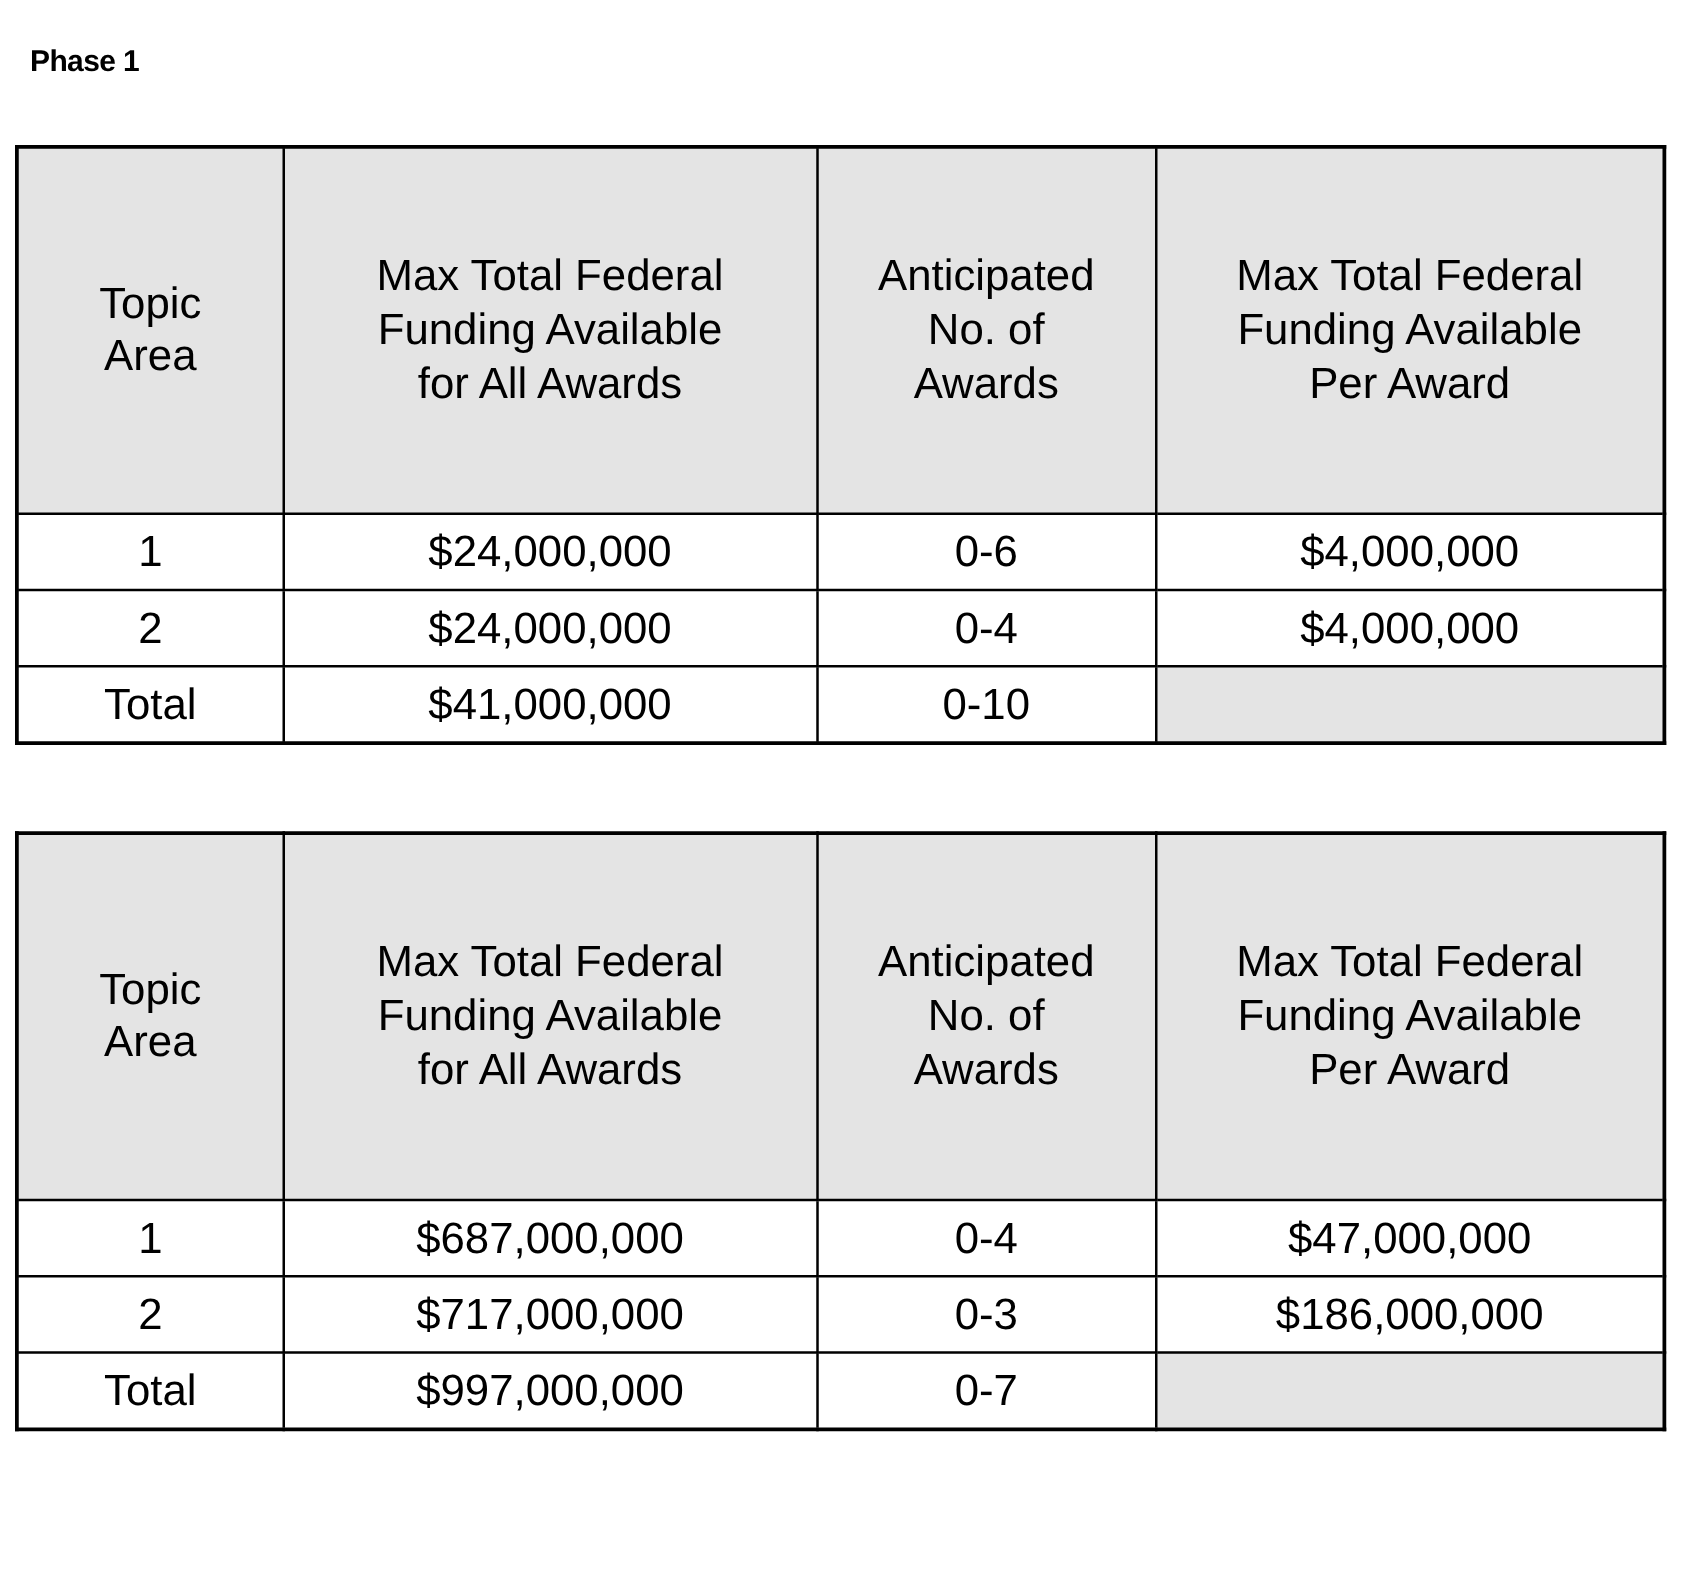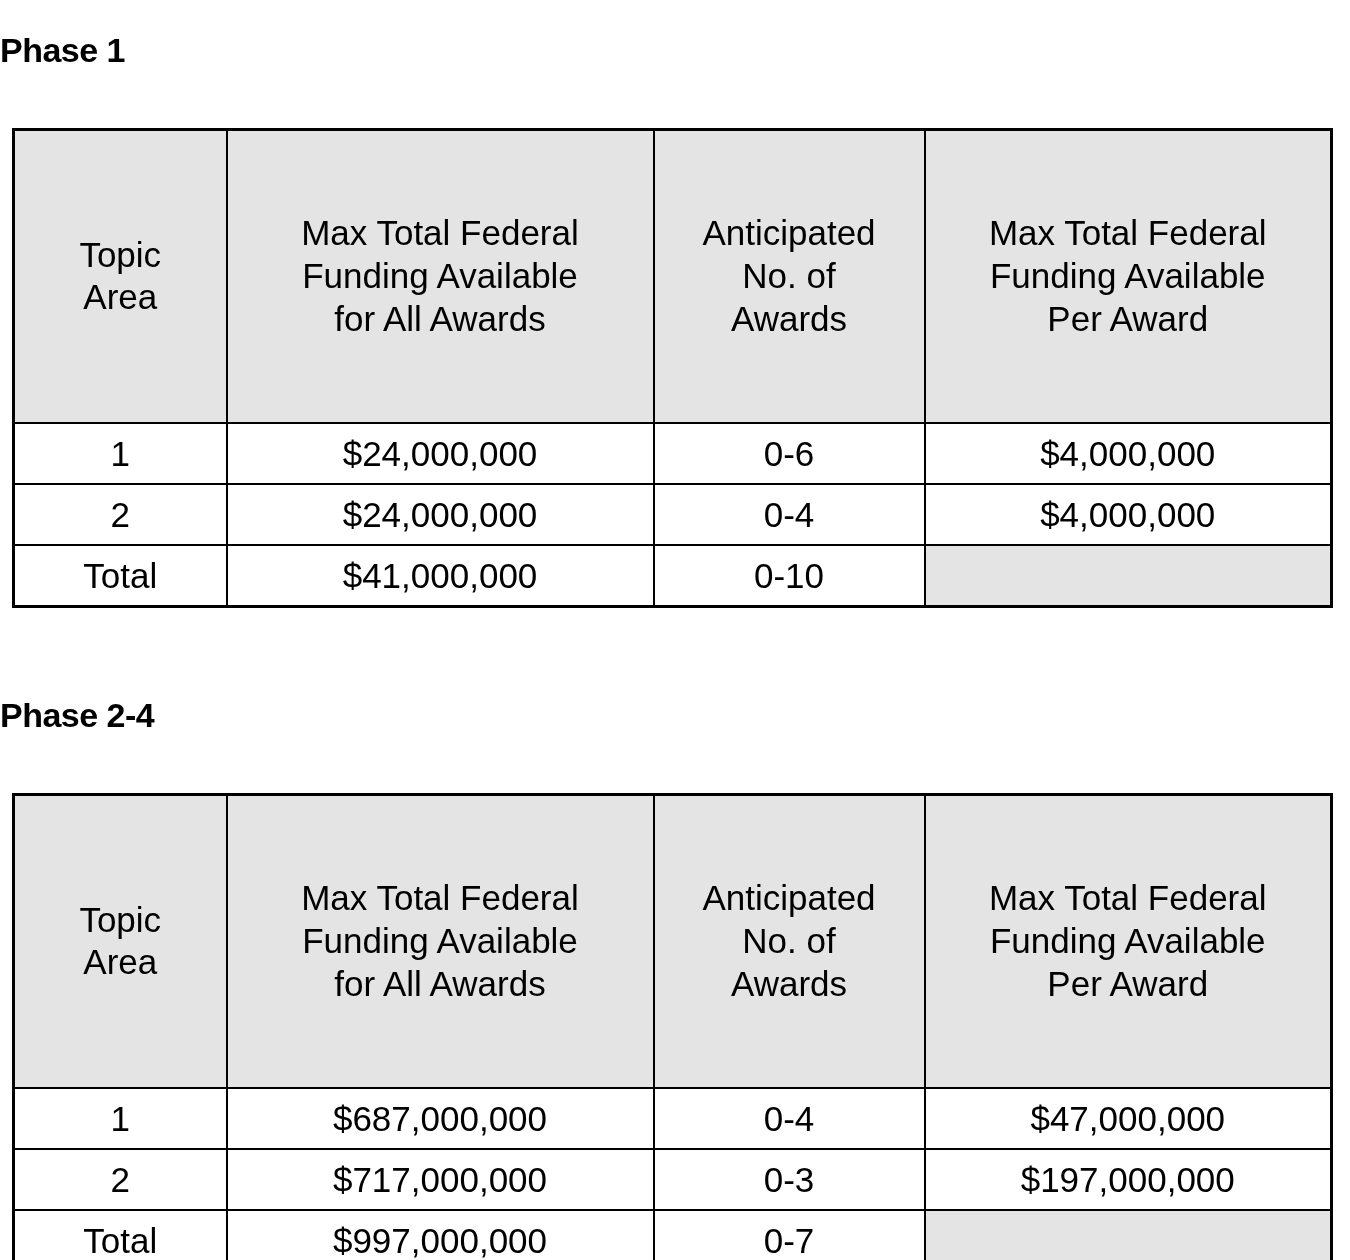--- a/index.html
+++ b/index.html
@@ -11,37 +11,36 @@
     color: #000000;
     overflow: hidden;
   }
   .page { position: relative; width: 1350px; height: 1260px; }
 
   .section { position: absolute; left: 0; width: 1350px; }
   #section-phase1 { top: 0; }
   #section-phase24 { top: 665px; }
 
   .section-title {
-    font-size: 34px;
+    font-size: 24px;
     font-weight: bold;
     letter-spacing: -0.5px;
-    padding-left: 0;
+    padding-left: 24px;
     height: 116px;
     line-height: 100px;
     margin: 0;
     white-space: nowrap;
   }
 
   table.funding-table {
     border-collapse: collapse;
     table-layout: fixed;
     margin-left: 12px;
     width: 1318px;
     border: 3px solid #000000;
-    margin-top: 12px;
   }
   table.funding-table td,
   table.funding-table th {
     border: 2px solid #000000;
     padding: 0;
     text-align: center;
     vertical-align: middle;
     font-weight: normal;
   }
 
@@ -132,21 +131,20 @@
           <td>Total</td>
           <td>$41,000,000</td>
           <td>0-10</td>
           <td class="empty-shaded"></td>
         </tr>
       </tbody>
     </table>
   </div>
 
   <div class="section" id="section-phase24">
-    <h2 class="section-title">Phase 2-4</h2>
 
     <table class="funding-table">
       <colgroup>
         <col class="c-topic">
           <col class="c-total">
           <col class="c-count">
           <col class="c-per">
       </colgroup>
       <thead>
         <tr>
@@ -183,21 +181,21 @@
         <tr>
           <td>1</td>
           <td>$687,000,000</td>
           <td>0-4</td>
           <td>$47,000,000</td>
         </tr>
         <tr>
           <td>2</td>
           <td>$717,000,000</td>
           <td>0-3</td>
-          <td>$197,000,000</td>
+          <td>$186,000,000</td>
         </tr>
         <tr>
           <td>Total</td>
           <td>$997,000,000</td>
           <td>0-7</td>
           <td class="empty-shaded"></td>
         </tr>
       </tbody>
     </table>
   </div>

